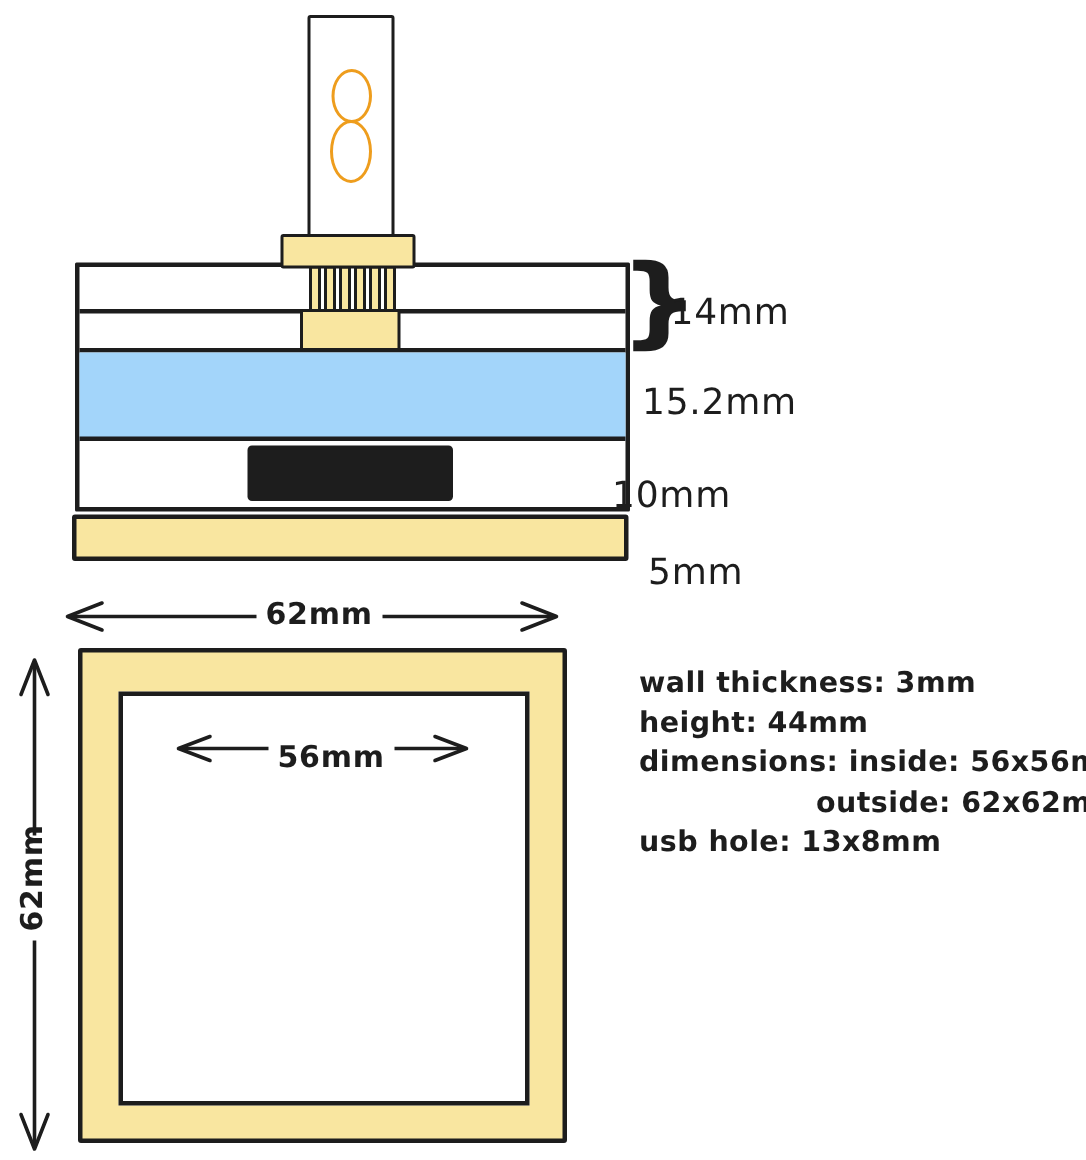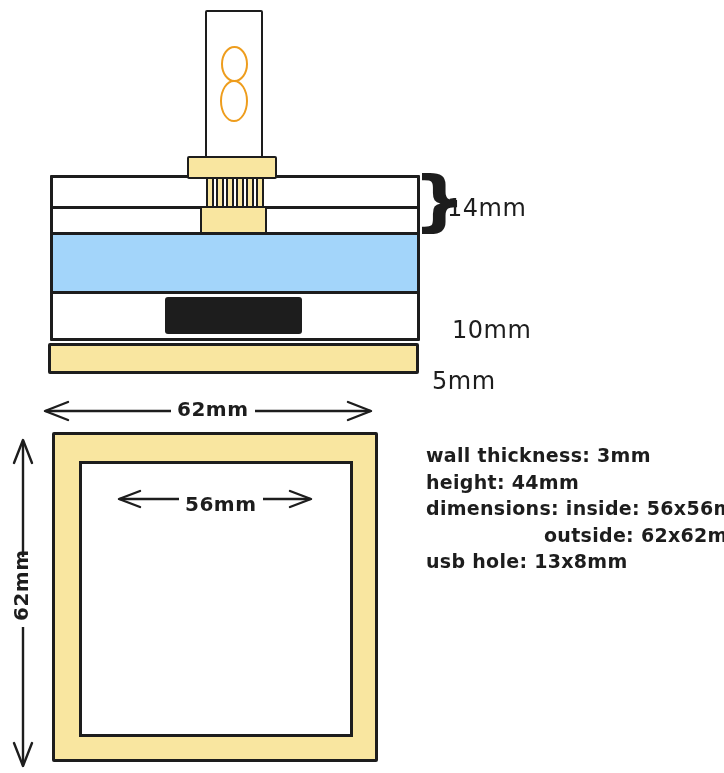--- a/index.html
+++ b/index.html
@@ -28,21 +28,21 @@
   .layer.l4{flex:1;}
   .black-box{left:165px;top:297px;width:137px;height:37px;background:var(--ink);border-radius:3px;}
   .pins{left:206px;top:177px;height:33px;display:flex;gap:2px;}
   .pin{width:4px;height:100%;background:var(--yellow);border:2px solid var(--ink);box-sizing:content-box;}
   .socket-block{left:200px;top:206px;width:67px;height:28px;background:var(--yellow);border:2.5px solid var(--ink);border-radius:2px;}
   .base-bar{left:48px;top:343px;width:371px;height:31px;background:var(--yellow);border:3px solid var(--ink);border-radius:2px;}
   .brace{left:415px;top:166px;width:32px;height:72px;font-size:66px;line-height:70px;font-weight:bold;transform:scaleX(1.15);color:var(--ink);}
   .dim-label{font-size:24px;font-weight:normal;white-space:nowrap;letter-spacing:0.5px;}
   .lbl-14{left:447px;top:194px;}
   .lbl-152{left:428px;top:254px;}
-  .lbl-10{left:452px;top:316px;}
+  .lbl-10{left:408px;top:316px;}
   .lbl-5{left:432px;top:367px;}
   
   .outer-square{left:52px;top:432px;width:326px;height:330px;background:var(--yellow);border:3px solid var(--ink);border-radius:2px;}
   .inner-square{left:79px;top:461px;width:274px;height:276px;background:#fff;border:3px solid var(--ink);}
   svg.arrow{position:absolute;overflow:visible;}
   svg.arrow polyline, svg.arrow line{stroke:var(--ink);stroke-width:2.4;fill:none;stroke-linecap:round;stroke-linejoin:round;}
   .arrow-label{font-size:20px;font-weight:bold;background:#fff;padding:0 6px;white-space:nowrap;letter-spacing:0.5px;}
   .lbl-62top{left:171px;top:397px;}
   .lbl-56{left:179px;top:492px;}
   .lbl-62left{left:-13px;top:579px;width:70px;height:26px;text-align:center;transform:rotate(-90deg);}
@@ -76,20 +76,21 @@
     <div class="pin"></div>
     <div class="pin"></div>
     <div class="pin"></div>
     <div class="pin"></div>
   </div>
   <div class="abs socket-block"></div>
   <div class="abs socket-bar"></div>
 
   <div class="abs brace">}</div>
   <div class="abs dim-label lbl-14">14mm</div>
+  <div class="abs dim-label lbl-152">15.2mm</div>
   <div class="abs dim-label lbl-10">10mm</div>
   <div class="abs dim-label lbl-5">5mm</div>
 
   <div class="abs outer-square"></div>
   <div class="abs inner-square"></div>
 
   <svg class="arrow" style="left:38px;top:397px;" width="340" height="28">
     <line x1="8" y1="14" x2="332" y2="14"></line>
     <polyline points="30,5 7,14 30,23"></polyline>
     <polyline points="310,5 333,14 310,23"></polyline>

